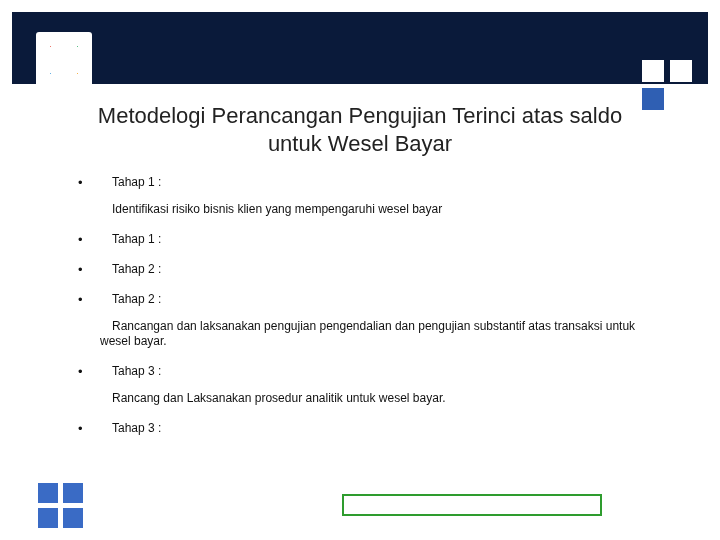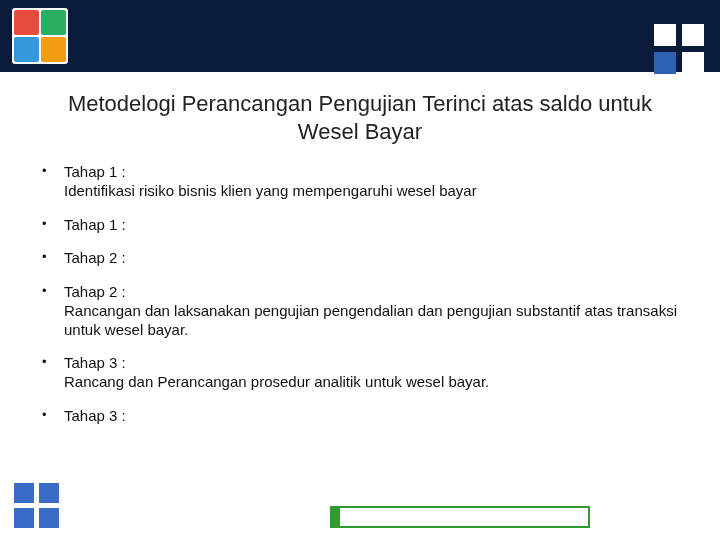--- a/index.html
+++ b/index.html
@@ -1,15 +1,15 @@
 <!DOCTYPE html>
 <html><head>
 <meta charset="utf-8">
 <style>
-  * { margin: 0; padding: 0; box-sizing: border-box; }
+  * { margin: 12px; padding: 0; box-sizing: border-box; }
   html, body { width: 720px; height: 540px; font-family: Arial, Helvetica, sans-serif; background: #fff; overflow: hidden; }
 
   .top-band {
     position: absolute;
     top: 0; left: 0; right: 0;
     height: 72px;
     background: #0a1a3a;
   }
 
   .logo {
@@ -53,21 +53,21 @@
     font-weight: 400;
     color: #222;
     text-align: center;
     margin: 0 0 18px 0;
     padding: 0 30px;
     line-height: 1.25;
   }
 
   ul.bullets {
     list-style: none;
-    font-size: 15px;
+    font-size: 12px;
     color: #111;
     line-height: 1.25;
   }
   ul.bullets li {
     position: relative;
     padding-left: 28px;
     margin-bottom: 15px;
   }
   ul.bullets li::before {
     content: "•";
@@ -136,21 +136,21 @@
     </li>
     <li>
       <span class="stage">Tahap 2 :</span>
     </li>
     <li>
       <span class="stage">Tahap 2 :</span>
       <span>Rancangan dan laksanakan pengujian pengendalian dan pengujian substantif atas transaksi untuk wesel bayar.</span>
     </li>
     <li>
       <span class="stage">Tahap 3 :</span>
-      <span>Rancang dan Perancangan prosedur analitik untuk wesel bayar.</span>
+      <span>Rancang dan Laksanakan prosedur analitik untuk wesel bayar.</span>
     </li>
     <li>
       <span class="stage">Tahap 3 :</span>
     </li>
   </ul>
 </div>
 
 <div class="footer-squares">
   <div class="sq"></div>
     <div class="sq"></div>

